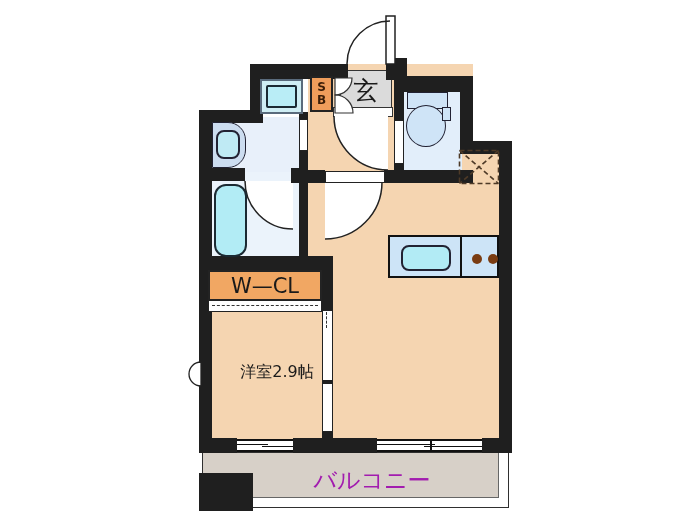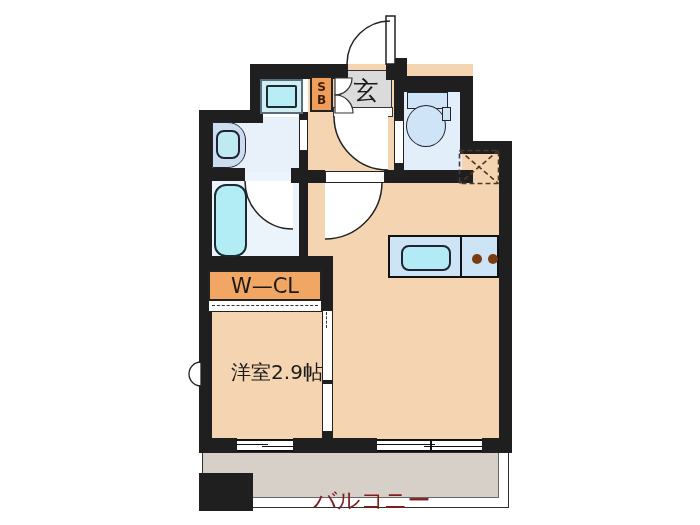--- a/index.html
+++ b/index.html
@@ -128,20 +128,20 @@
   <div class="abs lbl" style="left:340px;top:71px;width:52px;height:38px;font-size:25px;">
     <span>玄</span>
   </div>
   <div class="abs lbl" style="left:310px;top:76px;width:23px;height:36px;font-size:12px;font-weight:bold;color:#3a1d07;flex-direction:column;line-height:13px;">
     <span>S</span>
     <span>B</span>
   </div>
   <div class="abs lbl" style="left:208px;top:270px;width:114px;height:31px;font-size:21px;">
     <span>W—CL</span>
   </div>
-  <div class="abs lbl" style="left:200px;top:358px;width:130px;height:28px;font-size:20px;padding-left:24px;">
+  <div class="abs lbl" style="left:200px;top:358px;width:130px;height:28px;font-size:16px;padding-left:24px;">
     <span>洋室2.9帖</span>
   </div>
-  <div class="abs lbl" style="left:292px;top:486px;width:160px;height:28px;font-size:23px;color:#7f1d1d;">
+  <div class="abs lbl" style="left:292px;top:466px;width:160px;height:28px;font-size:23px;color:#a21caf;">
     <span>バルコニー</span>
   </div>
 
 </div>
 
 </body></html>

